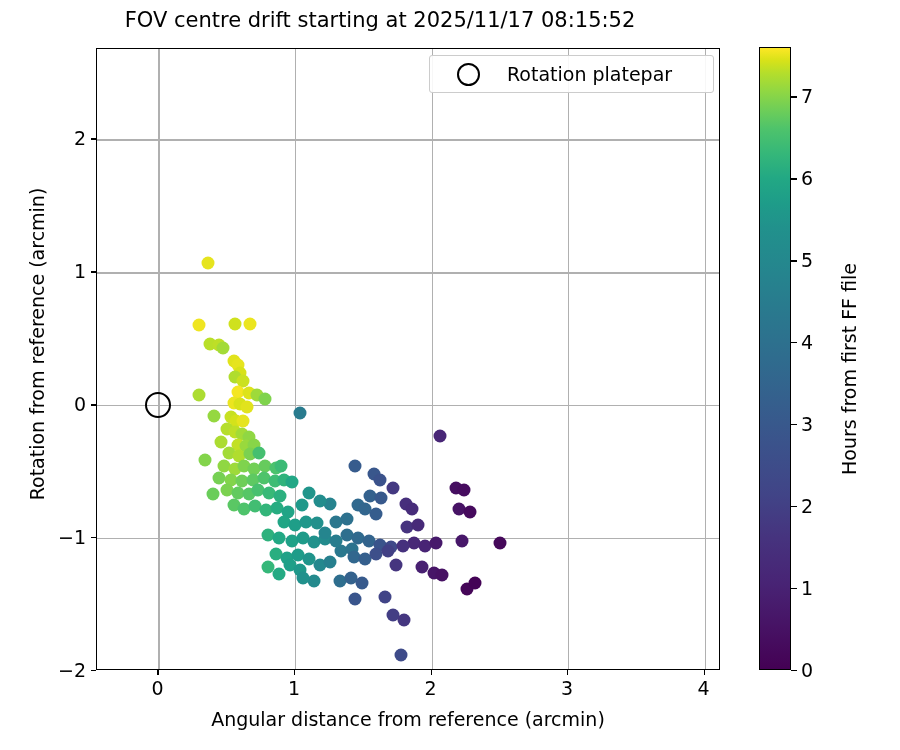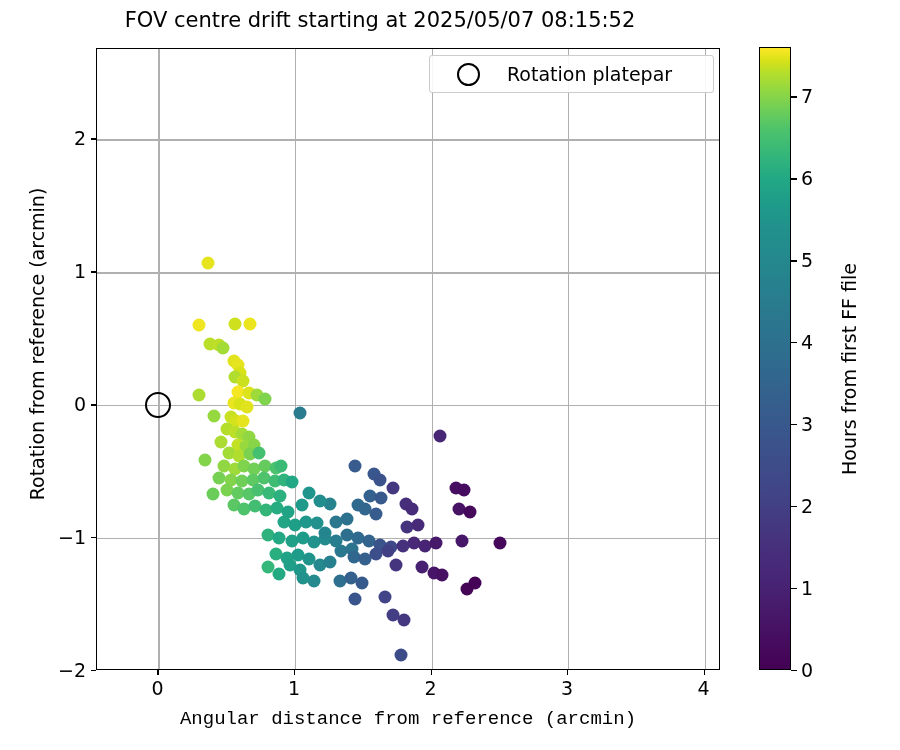--- a/index.html
+++ b/index.html
@@ -42,21 +42,21 @@
   .ticklabel{
     position:absolute;font-size:19px;color:#000;
     white-space:nowrap;
   }
   .ticklabel.x{transform:translateX(-50%);top:677px;}
   .ticklabel.y{transform:translateY(-50%);right:814px;text-align:right;}
 
   
   #xlabel{
     position:absolute;left:96px;width:624px;top:708px;
-    text-align:center;font-size:19px;color:#000;font-family:Liberation Mono, monospace;
+    text-align:center;font-size:19px;color:#000;
   }
   #ylabel{
     position:absolute;
     left:-274px;top:333px;
     width:622px;
     text-align:center;font-size:19px;color:#000;
     transform:rotate(-90deg);
     transform-origin:center center;
   }
 
@@ -120,21 +120,21 @@
     text-align:center;font-size:19px;color:#000;
     transform:rotate(-90deg);
     transform-origin:center center;
   }
 </style>
 </head>
 <body>
 
 <div id="figure">
 
-  <div id="chart-title">FOV centre drift starting at 2025/05/07 08:15:52</div>
+  <div id="chart-title">FOV centre drift starting at 2025/11/17 08:15:52</div>
 
   <div id="axes">
     <div id="plot-area">
         <div class="gridline v" style="left: 61.4442px;"></div>
         <div class="gridline v" style="left: 197.987px;"></div>
         <div class="gridline v" style="left: 334.53px;"></div>
         <div class="gridline v" style="left: 471.072px;"></div>
         <div class="gridline v" style="left: 607.615px;"></div>
         <div class="gridline h" style="top: 489.094px;"></div>
         <div class="gridline h" style="top: 356.188px;"></div>

